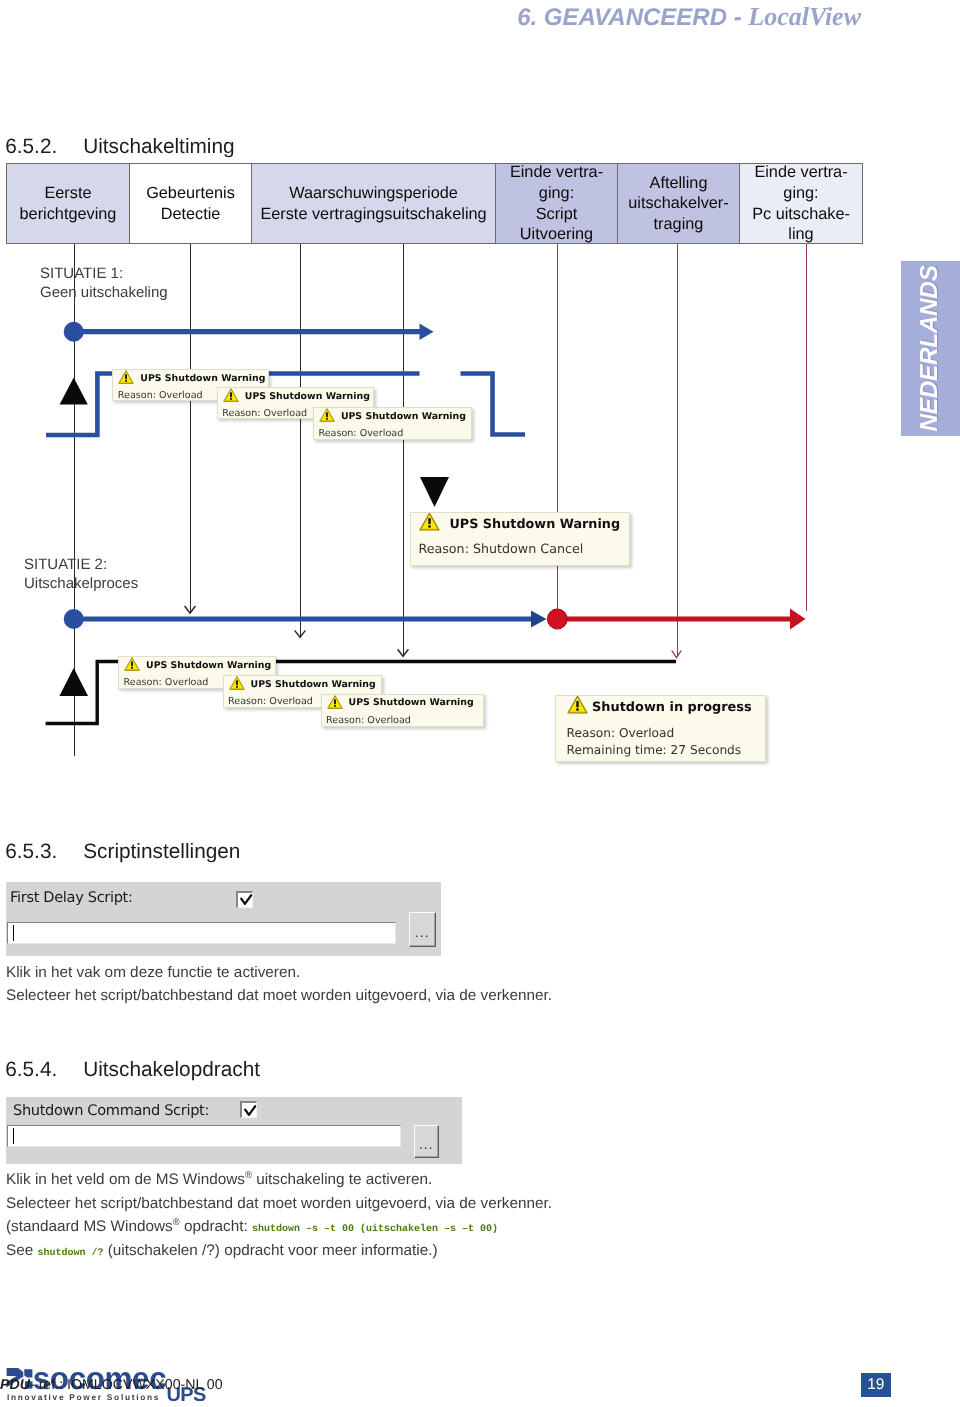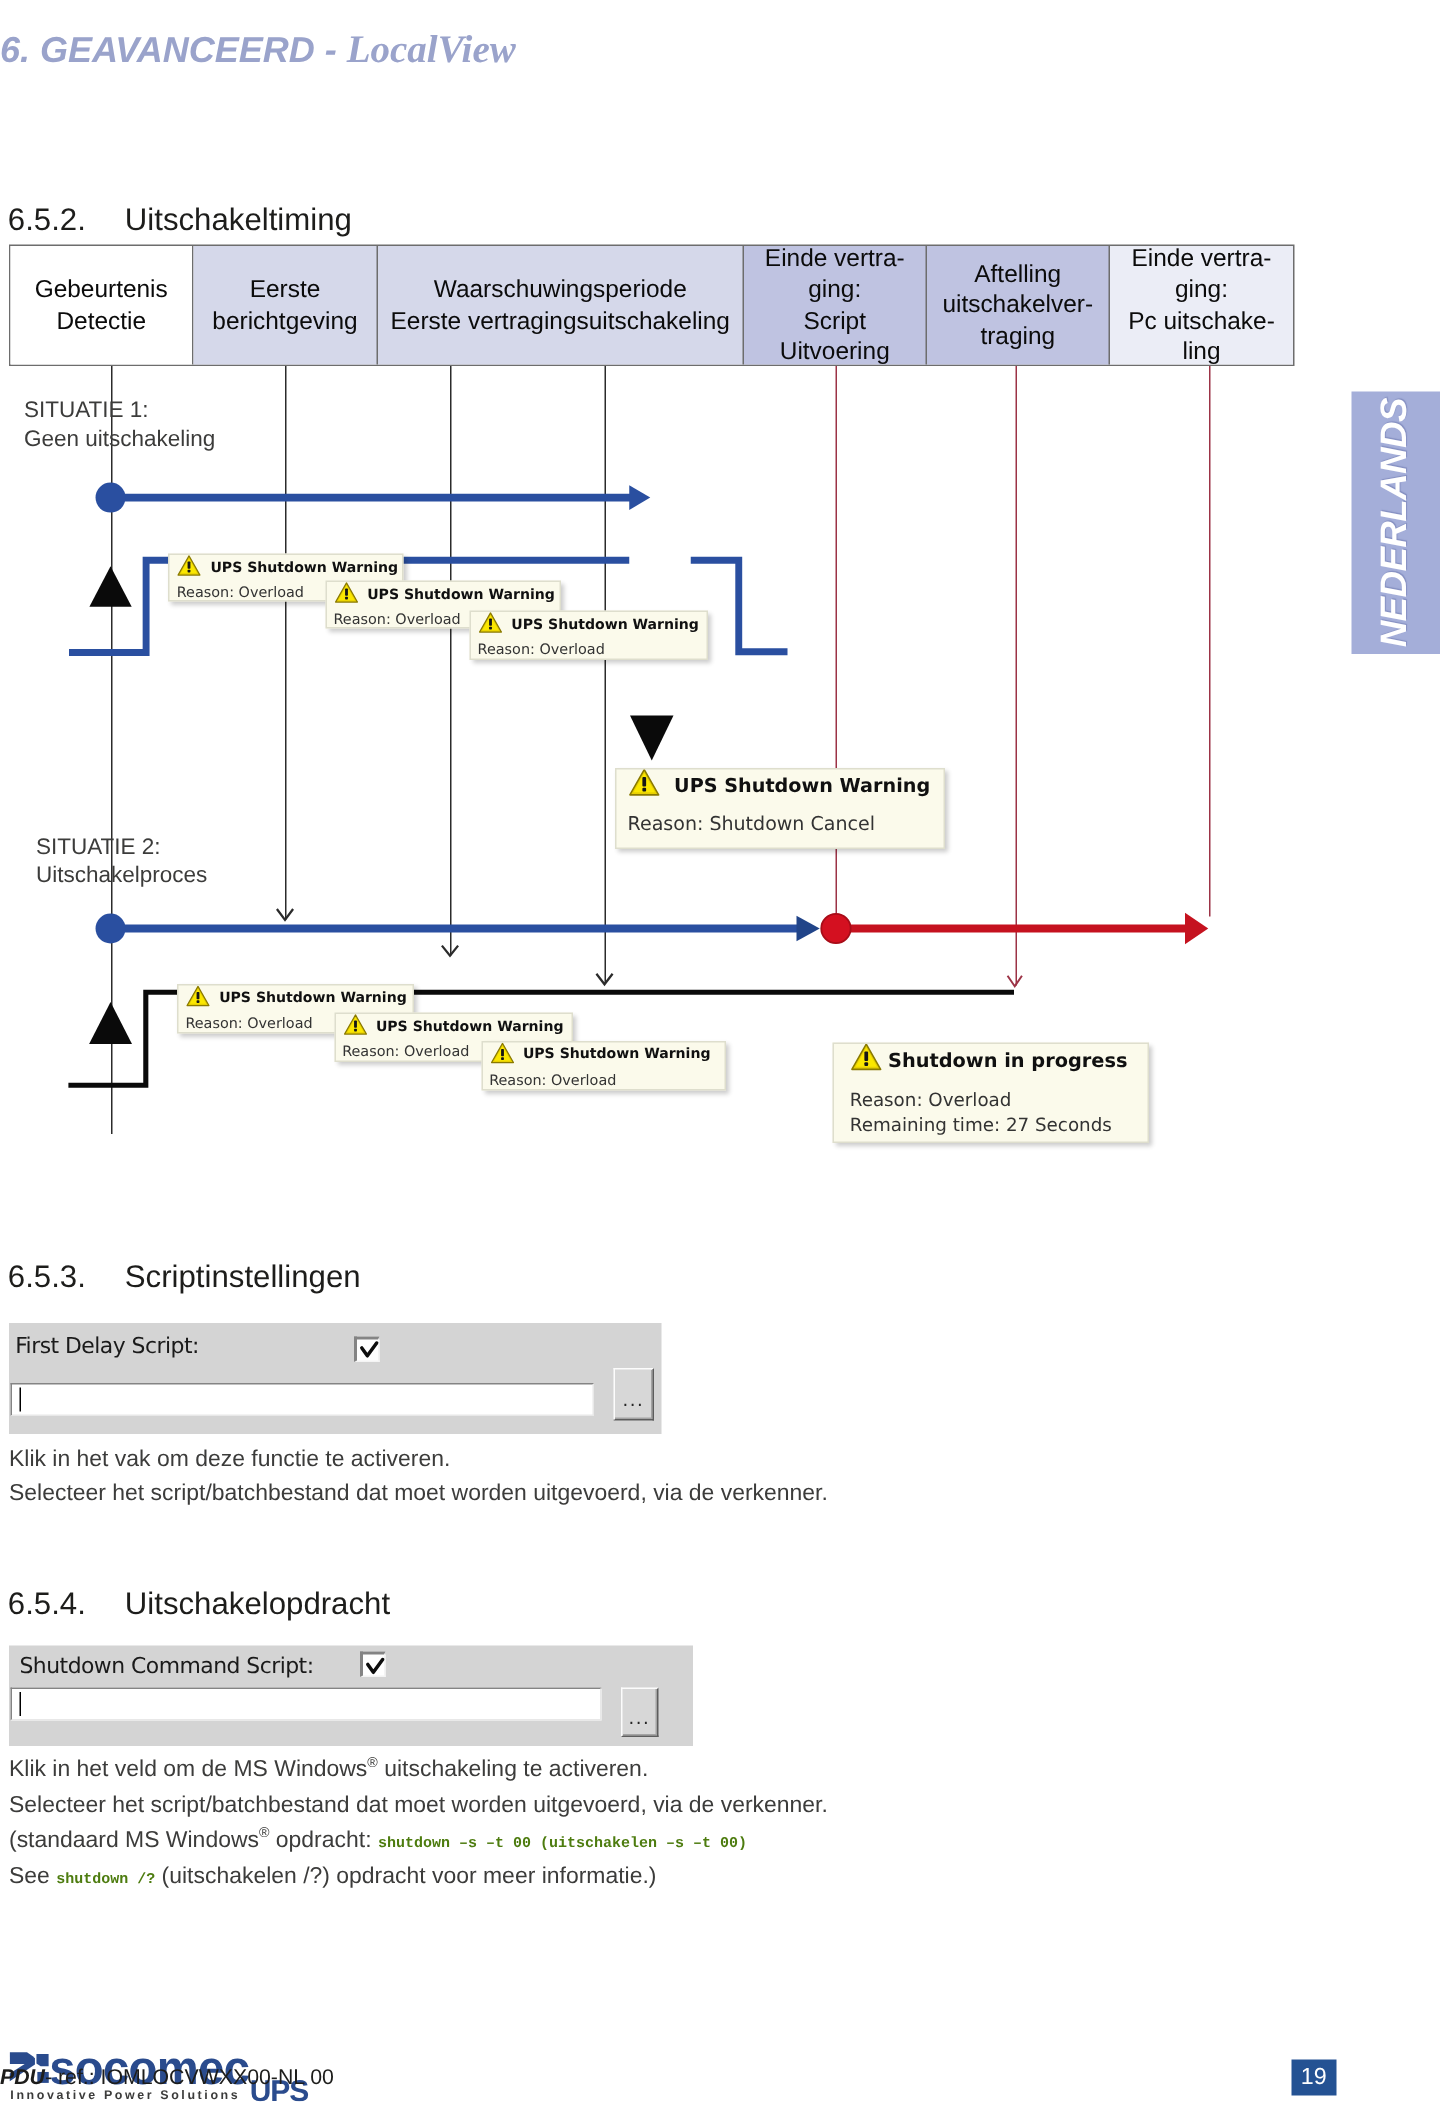--- a/index.html
+++ b/index.html
@@ -1,20 +1,20 @@
 <!DOCTYPE html>
 <html><head>
 <meta charset="utf-8">
 <style>
   html,body{margin:0;padding:0;}
   body{width:960px;height:1407px;background:#ffffff;
        font-family:"Liberation Sans",sans-serif;position:relative;overflow:hidden;
        -webkit-font-smoothing:antialiased;text-rendering:geometricPrecision;}
 
-  #page-header{position:absolute;left:0;top:18px;width:861px;text-align:left;
+  #page-header{position:absolute;left:0;top:2px;width:861px;text-align:right;
       font-weight:bold;font-size:24px;color:#9aa3cb;}
   #page-header .hnum{font-style:italic;}
   #page-header .hmain{font-style:italic;}
   #page-header .htitle{font-family:"Liberation Serif",serif;font-style:italic;font-weight:bold;font-size:26px;}
 
   #side-tab{position:absolute;left:901px;top:261px;width:59px;height:175px;background:#a4aed9;}
   #side-tab .side-tab-label{position:absolute;left:-58px;top:58px;width:175px;height:59px;
       line-height:57px;text-align:center;transform:rotate(-90deg);
       color:#ffffff;font-style:italic;font-weight:bold;font-size:24.5px;letter-spacing:-0.4px;
       text-shadow:0.8px 0.8px 0.6px rgba(110,120,175,.55);}
@@ -93,30 +93,30 @@
   </div>
 <div class="sec-head" style="left:5.2px;top:840px">
     <span class="num">6.5.3.</span>
     <span class="ttl">Scriptinstellingen</span>
   </div>
 <div class="sec-head" style="left:5.2px;top:1057.5px">
     <span class="num">6.5.4.</span>
     <span class="ttl">Uitschakelopdracht</span>
   </div>
 <div id="timing-table">
+<div class="tt-col sh-mid" style="width:123px">
+      <div class="cell">
+<div>Eerste</div>
+<div>berichtgeving</div>
+</div>
+    </div>
 <div class="tt-col sh-white" style="width:122px">
       <div class="cell">
 <div>Gebeurtenis</div>
 <div>Detectie</div>
-</div>
-    </div>
-<div class="tt-col sh-mid" style="width:123px">
-      <div class="cell">
-<div>Eerste</div>
-<div>berichtgeving</div>
 </div>
     </div>
 <div class="tt-col sh-mid" style="width:244px">
       <div class="cell">
 <div>Waarschuwingsperiode</div>
 <div>Eerste vertragingsuitschakeling</div>
 </div>
     </div>
 <div class="tt-col sh-dark" style="width:122px">
       <div class="cell">
@@ -143,21 +143,21 @@
     </div>
 </div>
 <div id="diagram">
 <div class="vline" style="left:73.5px;top:0px;height:512px"></div>
 <div class="vline" style="left:190px;top:0px;height:369px"></div>
 <div class="vline" style="left:300px;top:0px;height:393px"></div>
 <div class="vline" style="left:403px;top:0px;height:412px"></div>
 <div class="vline red" style="left:557px;top:0px;height:365px"></div>
 <div class="vline red" style="left:676.5px;top:0px;height:413px"></div>
 <div class="vline red" style="left:806px;top:0px;height:367px"></div>
-<div class="sit-label" style="left:16px;top:20px">
+<div class="sit-label" style="left:40px;top:20px">
       <div>SITUATIE 1:</div>
       <div>Geen uitschakeling</div>
     </div>
 <div class="sit-label" style="left:24px;top:311px">
       <div>SITUATIE 2:</div>
       <div>Uitschakelproces</div>
     </div>
 <svg id="dia-svg" width="960" height="546" style="position:absolute;left:0;top:0;overflow:visible">
  <g stroke="#2b2b2b" stroke-width="1.5" fill="none">
   <path d="M 184.6 362 L 190 369.2 L 195.4 362"></path>

